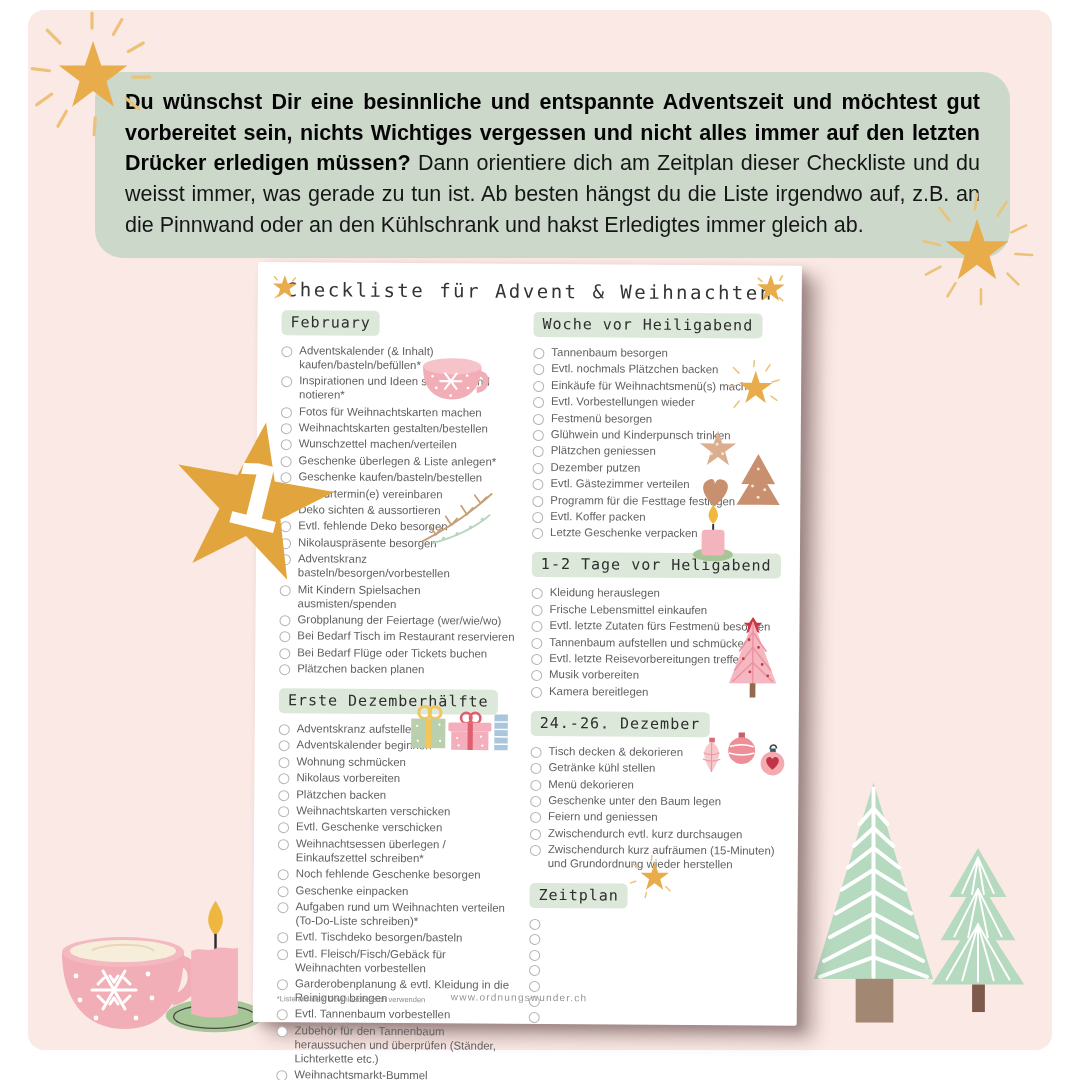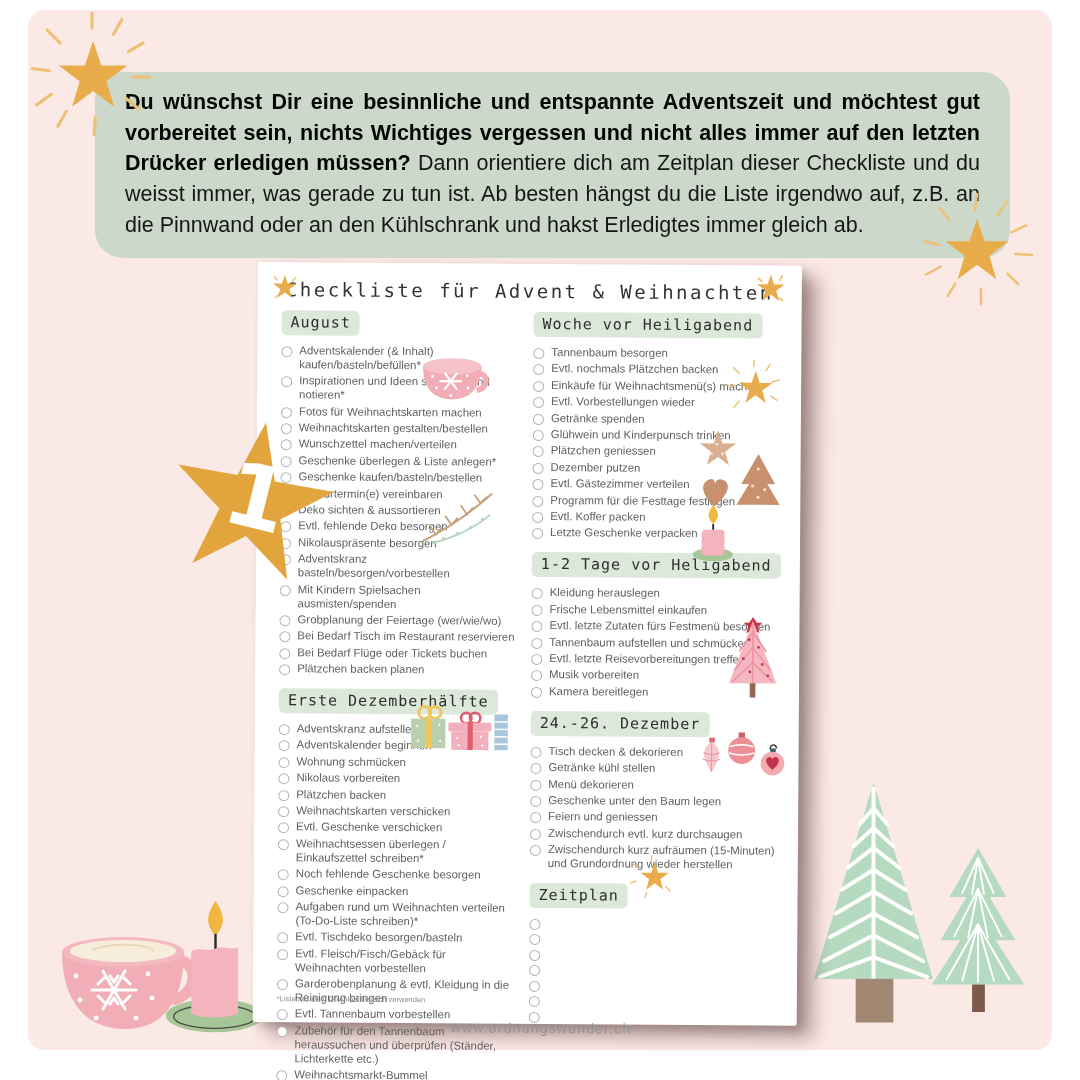--- a/index.html
+++ b/index.html
@@ -29,21 +29,21 @@
   .chip{display:inline-block;background:#dce8d9;border-radius:5px;padding:3px 9px 4px 9px;
         font-family:"DejaVu Sans Mono",monospace;font-size:15px;letter-spacing:1px;color:#2e2e2e;
         margin:0 0 9px 0;white-space:nowrap;}
   .section{margin-bottom:12px;}
   .section + .section{margin-top:4px;}
   .check-item{display:flex;align-items:flex-start;margin-bottom:2.5px;min-height:13px;}
   .cb{flex:0 0 9px;width:9px;height:9px;border:1px solid #b3b3b3;border-radius:50%;
       margin:2px 7px 0 0;background:#fff;}
   .lbl{font-size:11.4px;line-height:1.22;color:#606060;}
   .paper-footnote{position:absolute;left:24px;top:732px;font-size:7.5px;color:#8a8a8a;}
-  .paper-site{position:absolute;left:198px;top:756px;font-size:14px;letter-spacing:1.2px;color:#939393;}
+  .paper-site{position:absolute;left:198px;top:728px;font-size:10px;letter-spacing:1.2px;color:#939393;}
 
   
   .big-star{position:absolute;left:166px;top:414px;width:172px;height:176px;z-index:4;}
   .big-star .num{position:absolute;left:60px;top:32px;font-family:"DejaVu Sans",sans-serif;
         font-size:88px;font-weight:700;color:#ffffff;transform:rotate(14deg);}
 
   svg{display:block;}
 </style>
 </head>
 <body>
@@ -113,21 +113,21 @@
             <line x1="90" y1="90" x2="78" y2="80"></line>
         </g>
         <polygon points="50,3 61,36 96,36 68,57 78,91 50,70 22,91 32,57 4,36 39,36" fill="#e8ad4a"></polygon>
       </svg>
     </div>
 
     <div class="cols">
 
       <div class="col-left">
         <div class="section">
-          <span class="chip">August</span>
+          <span class="chip">February</span>
           <div>
               <div class="check-item">
                 <span class="cb"></span>
                 <span class="lbl">Adventskalender (&amp; Inhalt) kaufen/basteln/befüllen*</span>
               </div>
               <div class="check-item">
                 <span class="cb"></span>
                 <span class="lbl">Inspirationen und Ideen sammeln und notieren*</span>
               </div>
               <div class="check-item">
@@ -282,21 +282,21 @@
               <div class="check-item">
                 <span class="cb"></span>
                 <span class="lbl">Einkäufe für Weihnachtsmenü(s) machen</span>
               </div>
               <div class="check-item">
                 <span class="cb"></span>
                 <span class="lbl">Evtl. Vorbestellungen wieder</span>
               </div>
               <div class="check-item">
                 <span class="cb"></span>
-                <span class="lbl">Getränke spenden</span>
+                <span class="lbl">Festmenü besorgen</span>
               </div>
               <div class="check-item">
                 <span class="cb"></span>
                 <span class="lbl">Glühwein und Kinderpunsch trinken</span>
               </div>
               <div class="check-item">
                 <span class="cb"></span>
                 <span class="lbl">Plätzchen geniessen</span>
               </div>
               <div class="check-item">

